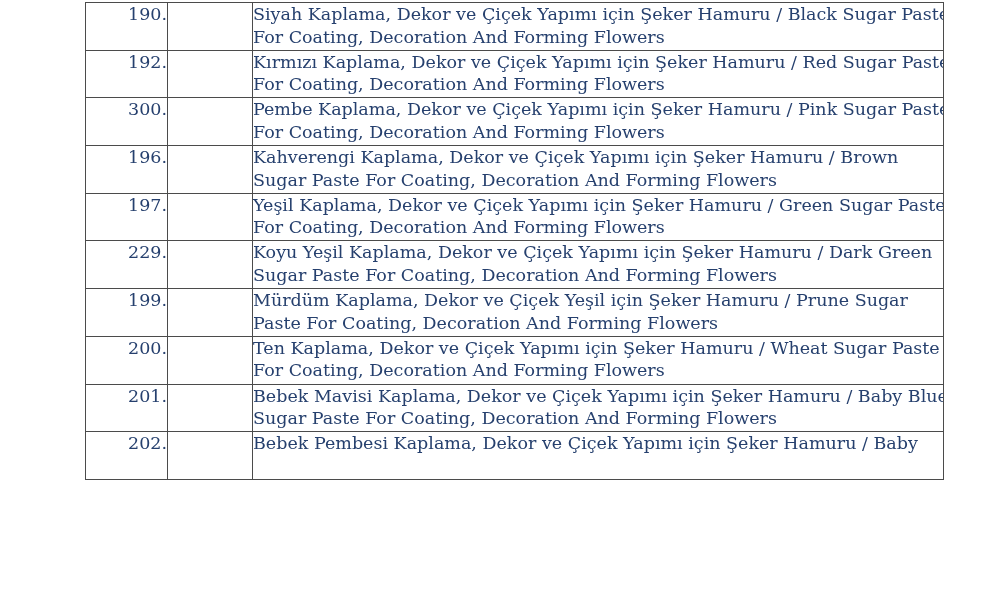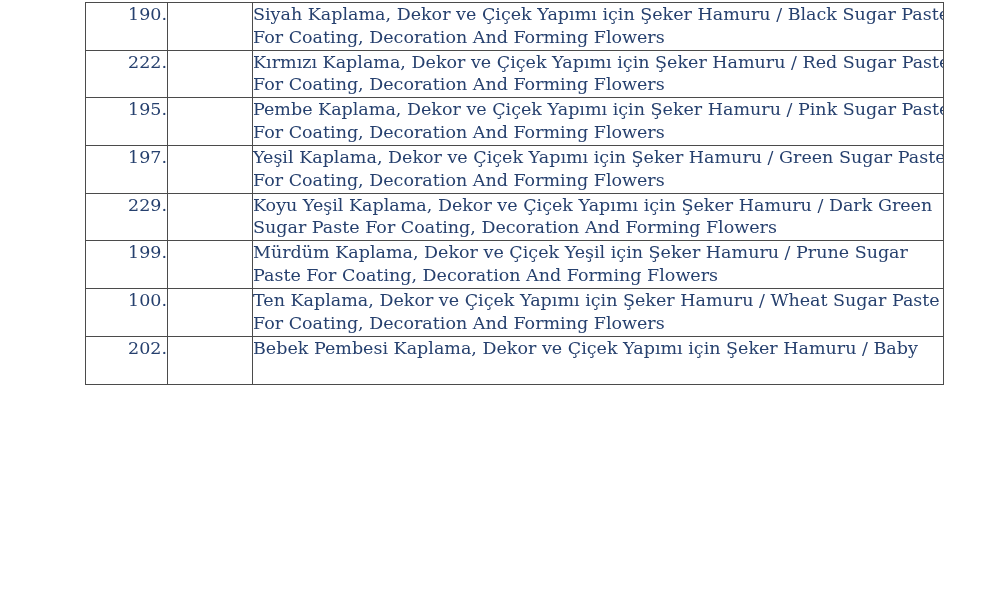--- a/index.html
+++ b/index.html
@@ -65,33 +65,41 @@
     <tbody>
       <tr>
         <td class="cell-no">190.</td>
         <td class="cell-mid"></td>
         <td class="cell-desc">
           <div class="desc-line">Siyah Kaplama, Dekor ve Çiçek Yapımı için Şeker Hamuru / Black Sugar Paste</div>
           <div class="desc-line">For Coating, Decoration And Forming Flowers</div>
         </td>
       </tr>
       <tr>
-        <td class="cell-no">222.</td>
+        <td class="cell-no">192.</td>
         <td class="cell-mid"></td>
         <td class="cell-desc">
           <div class="desc-line">Kırmızı Kaplama, Dekor ve Çiçek Yapımı için Şeker Hamuru / Red Sugar Paste</div>
           <div class="desc-line">For Coating, Decoration And Forming Flowers</div>
         </td>
       </tr>
       <tr>
-        <td class="cell-no">195.</td>
+        <td class="cell-no">300.</td>
         <td class="cell-mid"></td>
         <td class="cell-desc">
           <div class="desc-line">Pembe Kaplama, Dekor ve Çiçek Yapımı için Şeker Hamuru / Pink Sugar Paste</div>
           <div class="desc-line">For Coating, Decoration And Forming Flowers</div>
+        </td>
+      </tr>
+      <tr>
+        <td class="cell-no">196.</td>
+        <td class="cell-mid"></td>
+        <td class="cell-desc">
+          <div class="desc-line">Kahverengi Kaplama, Dekor ve Çiçek Yapımı için Şeker Hamuru / Brown</div>
+          <div class="desc-line">Sugar Paste For Coating, Decoration And Forming Flowers</div>
         </td>
       </tr>
       <tr>
         <td class="cell-no">197.</td>
         <td class="cell-mid"></td>
         <td class="cell-desc">
           <div class="desc-line">Yeşil Kaplama, Dekor ve Çiçek Yapımı için Şeker Hamuru / Green Sugar Paste</div>
           <div class="desc-line">For Coating, Decoration And Forming Flowers</div>
         </td>
       </tr>
@@ -105,25 +113,33 @@
       </tr>
       <tr>
         <td class="cell-no">199.</td>
         <td class="cell-mid"></td>
         <td class="cell-desc">
           <div class="desc-line">Mürdüm Kaplama, Dekor ve Çiçek Yeşil için Şeker Hamuru / Prune Sugar</div>
           <div class="desc-line">Paste For Coating, Decoration And Forming Flowers</div>
         </td>
       </tr>
       <tr>
-        <td class="cell-no">100.</td>
+        <td class="cell-no">200.</td>
         <td class="cell-mid"></td>
         <td class="cell-desc">
           <div class="desc-line">Ten Kaplama, Dekor ve Çiçek Yapımı için Şeker Hamuru / Wheat Sugar Paste</div>
           <div class="desc-line">For Coating, Decoration And Forming Flowers</div>
+        </td>
+      </tr>
+      <tr>
+        <td class="cell-no">201.</td>
+        <td class="cell-mid"></td>
+        <td class="cell-desc">
+          <div class="desc-line">Bebek Mavisi Kaplama, Dekor ve Çiçek Yapımı için Şeker Hamuru / Baby Blue</div>
+          <div class="desc-line">Sugar Paste For Coating, Decoration And Forming Flowers</div>
         </td>
       </tr>
       <tr>
         <td class="cell-no">202.</td>
         <td class="cell-mid"></td>
         <td class="cell-desc">
           <div class="desc-line">Bebek Pembesi Kaplama, Dekor ve Çiçek Yapımı için Şeker Hamuru / Baby</div>
         </td>
       </tr>
     </tbody>

